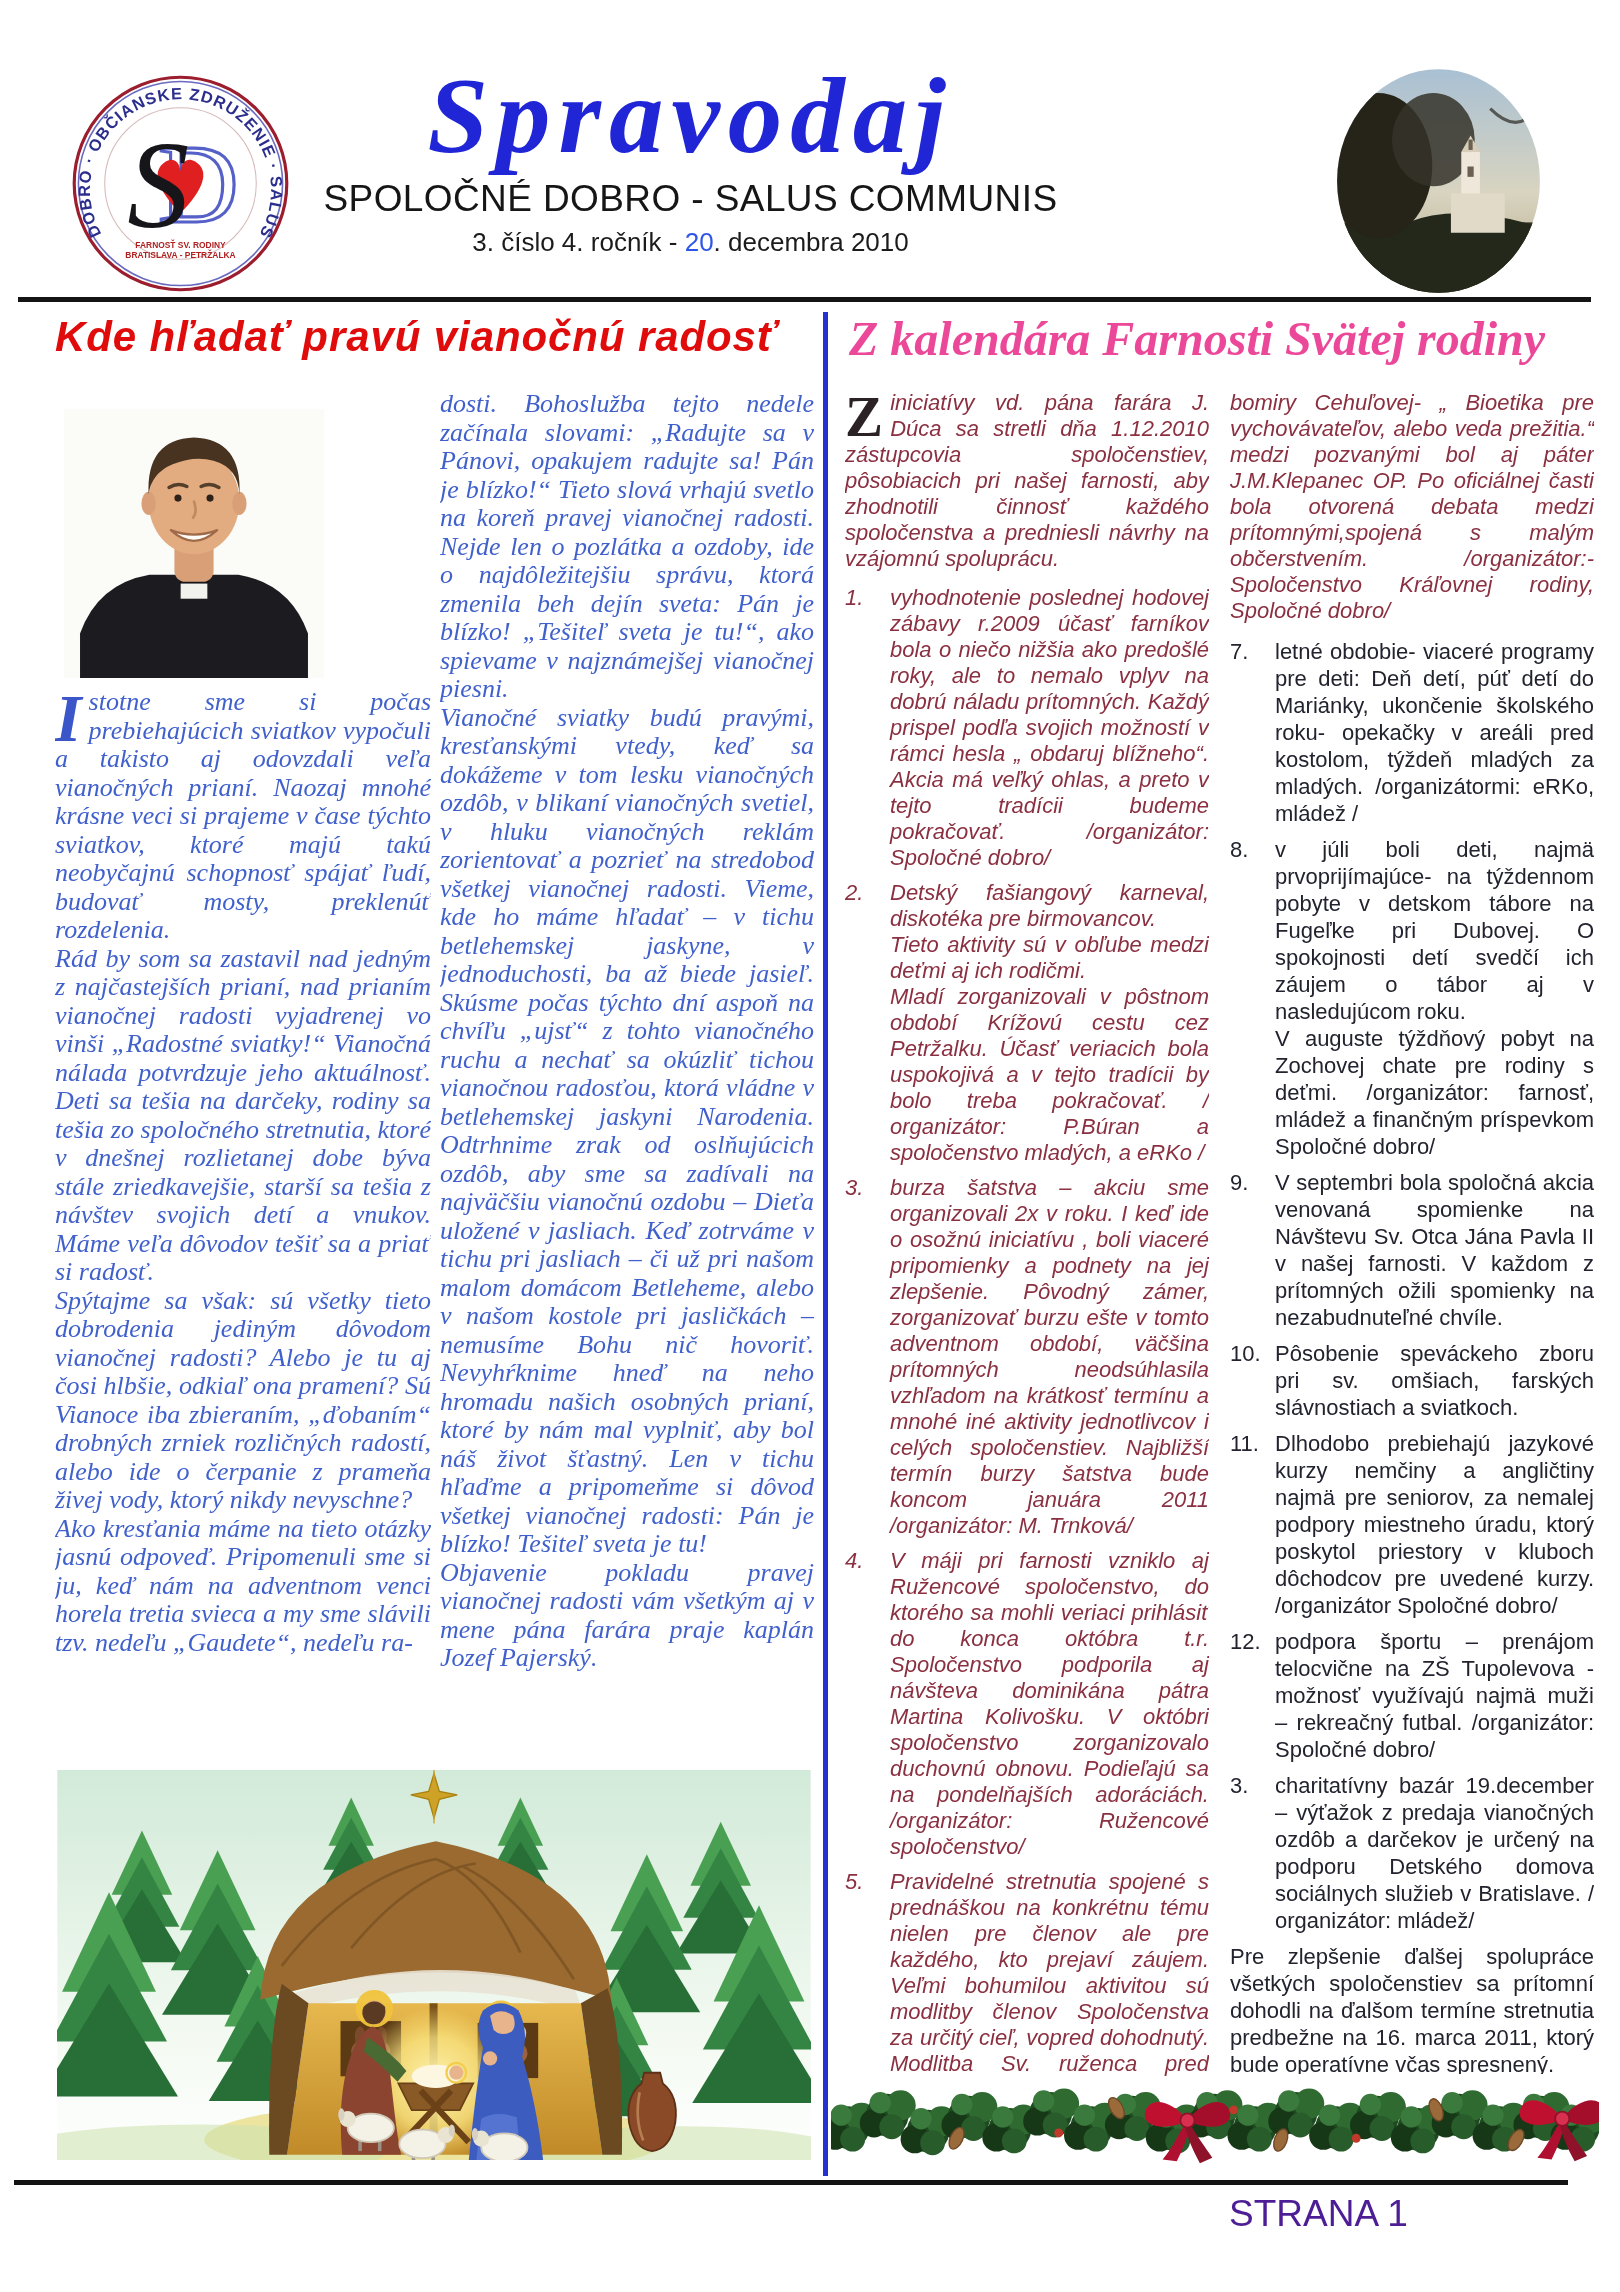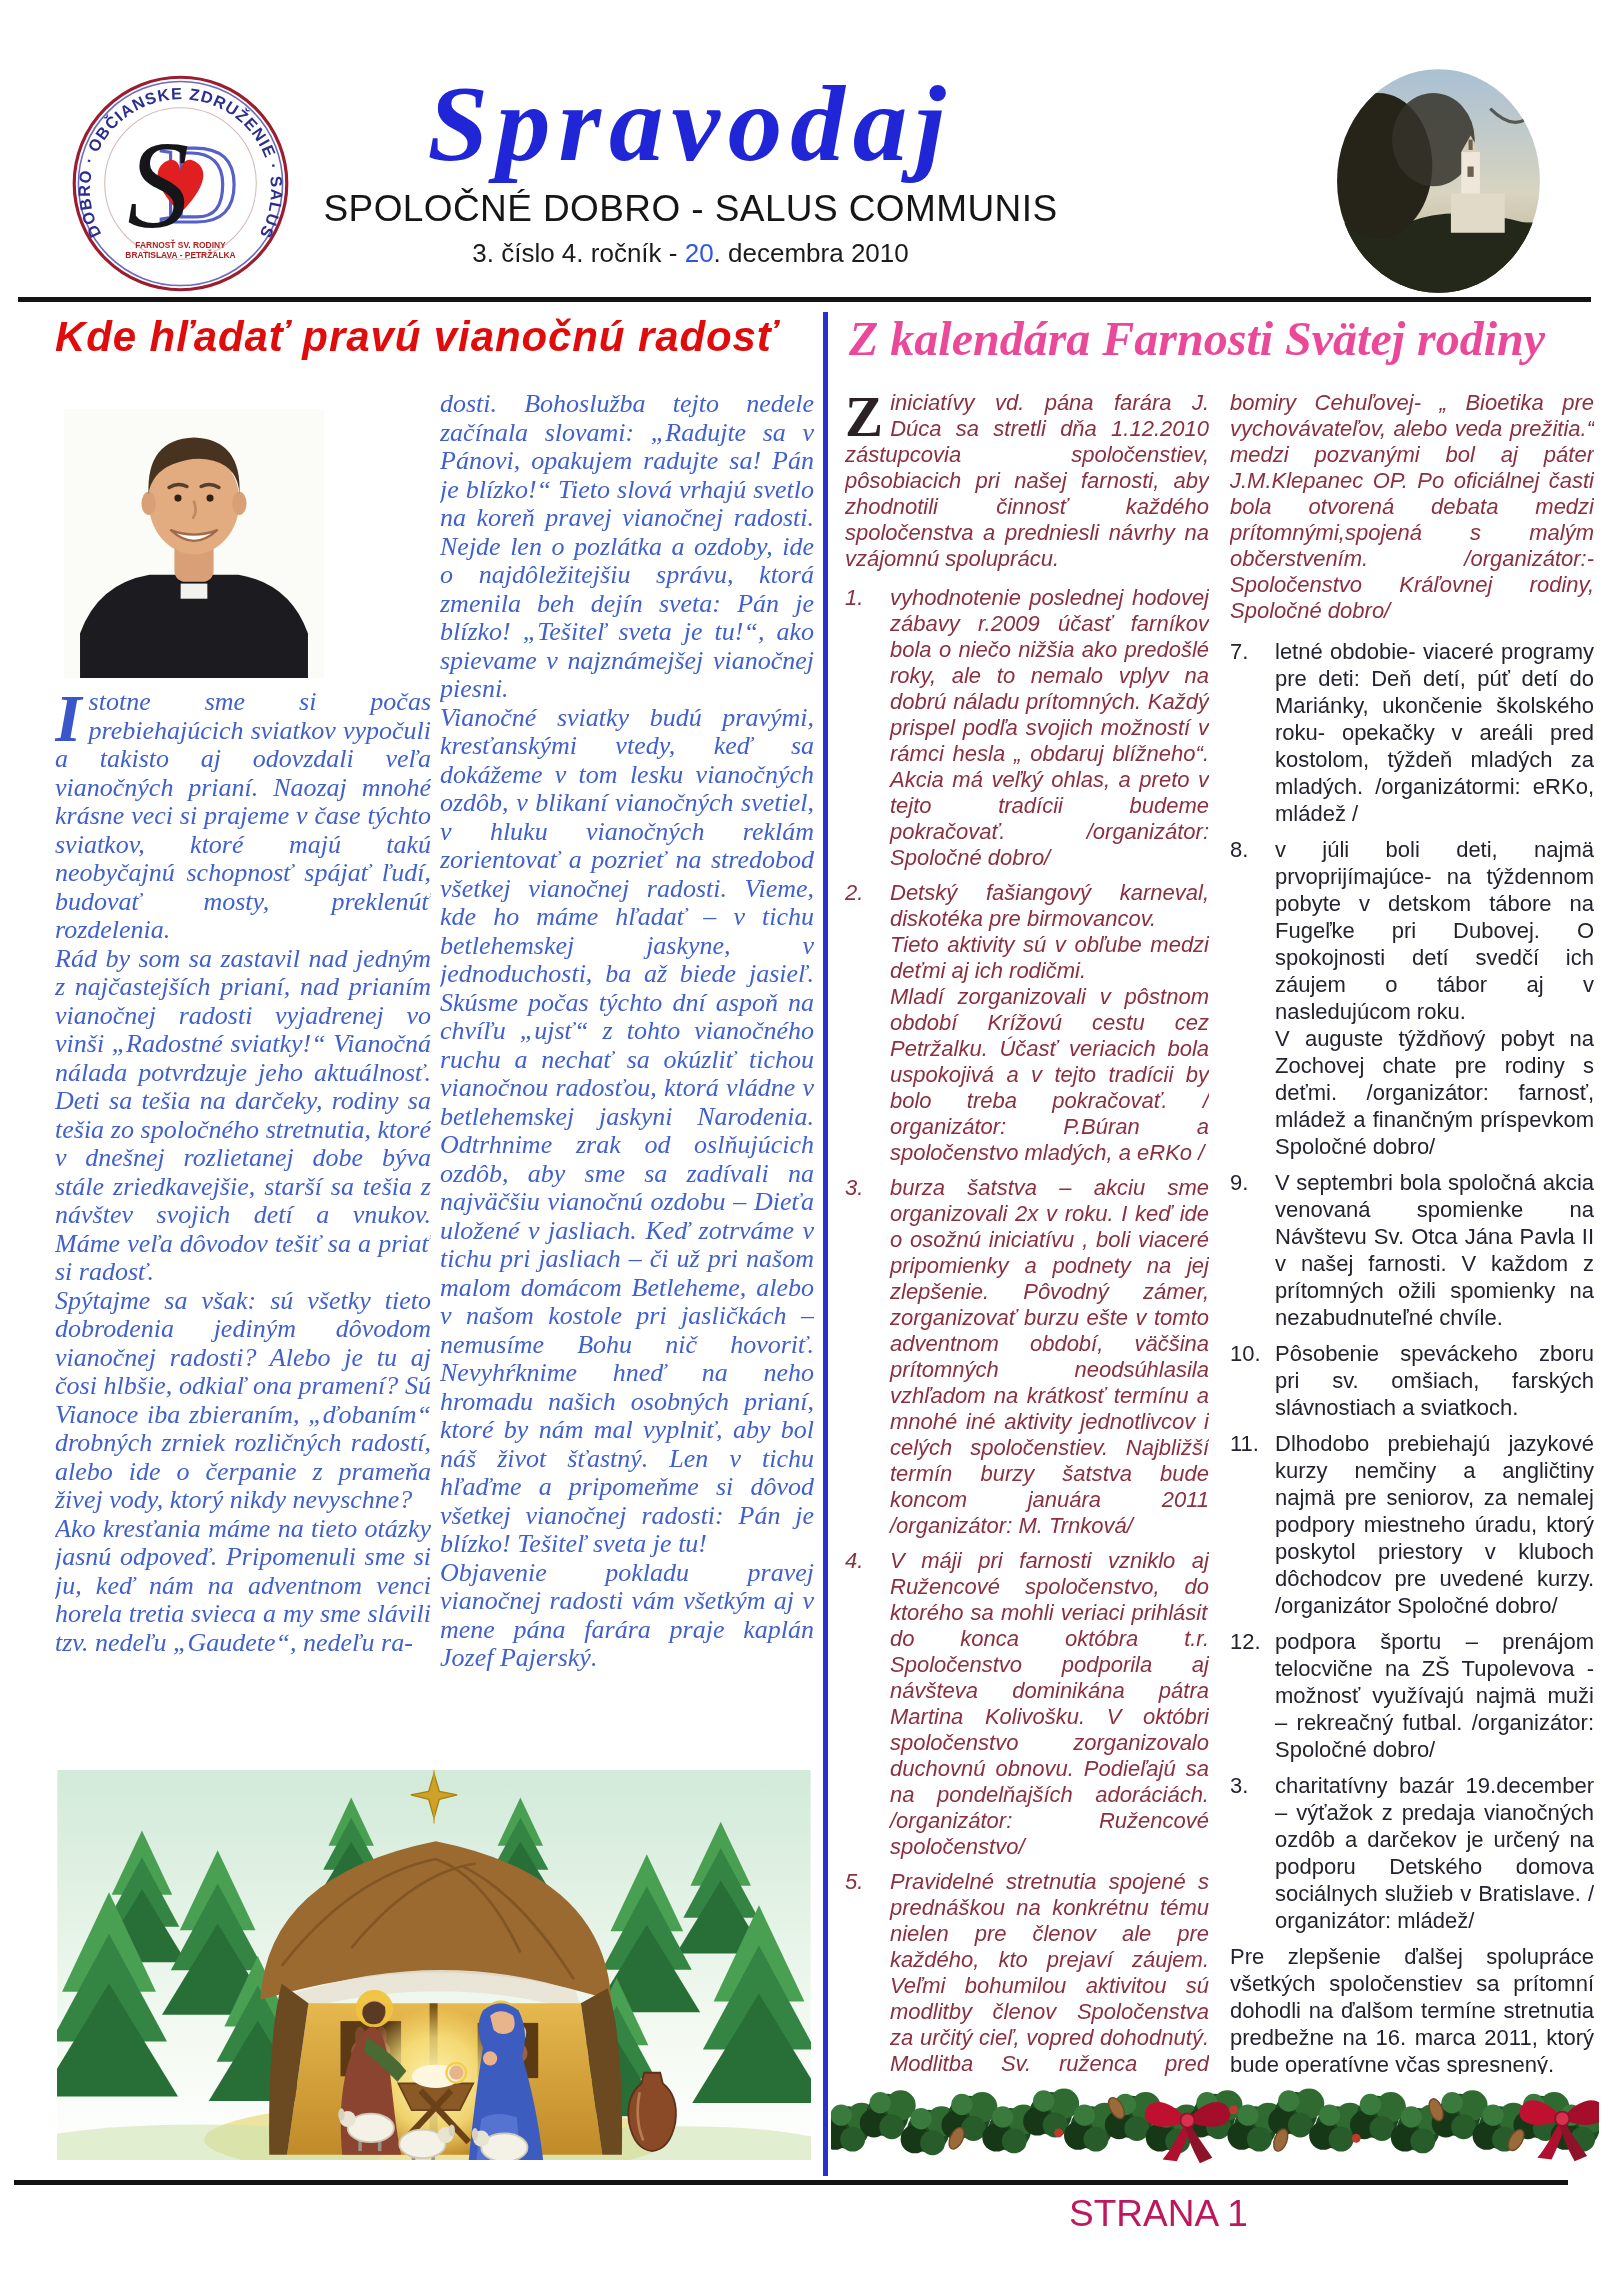--- a/index.html
+++ b/index.html
@@ -2,21 +2,21 @@
 <html style="font-size:14.3px"><head>
 <meta charset="utf-8">
 <style>
   html,body{margin:0;padding:0;background:#ffffff;}
   .page{position:relative;width:1621px;height:2293px;background:#ffffff;overflow:hidden;
         font-family:"Liberation Sans",sans-serif;}
 
   
   .logo-wrap{position:absolute;left:70px;top:71px;width:221px;height:225px;}
   .title-block{position:absolute;left:312px;top:59px;width:757px;text-align:center;}
-  .main-title{font:italic 700 109px/1.05 "Liberation Serif",serif;color:#2026d6;letter-spacing:8px;margin:8px;}
+  .main-title{font:italic 700 109px/1.05 "Liberation Serif",serif;color:#2026d6;letter-spacing:8px;margin:0;}
   .sub-title{font:400 37px/1.1 "Liberation Sans",sans-serif;color:#161616;letter-spacing:0.4px;margin:5.3px 0 0 0;}
   .issue-line{font:400 26px/1.1 "Liberation Sans",sans-serif;color:#1b1b1b;margin:9px 0 0 0;}
   .issue-line .day{color:#2f55e8;}
   .church-wrap{position:absolute;left:1335px;top:66px;width:207px;height:230px;}
   .header-rule{position:absolute;left:18px;top:297px;width:1573px;height:4.5px;background:#141414;}
 
   
   .headline-left{position:absolute;left:55px;top:314px;width:754px;margin:0;
     font:italic 700 42px/1.1 "Liberation Sans",sans-serif;color:#e00c0c;letter-spacing:0.9px;}
   .headline-right{position:absolute;left:841px;top:305px;width:757px;margin:8px;
@@ -44,22 +44,22 @@
   .dark-ink, .dark-ink .inum, .dark-ink .itext{font:400 22px/27px "Liberation Sans",sans-serif;color:#22232e;}
   .cont-para{font:italic 22px/26px "Liberation Sans",sans-serif;color:#8a3040;margin:0 0 14.3px 0;white-space:pre-line;}
   .closing p{font:400 22px/27px "Liberation Sans",sans-serif;color:#22232e;margin:0 0 12.5px 0;text-align:justify;}
 
   
   .nativity-wrap{position:absolute;left:57px;top:1770px;width:754px;height:390px;}
   .garland-wrap{position:absolute;left:831px;top:2069px;width:768px;height:119px;}
 
   
   .footer-rule{position:absolute;left:14.3px;top:2180px;width:1554px;height:4.5px;background:#131313;}
-  .footer-label{position:absolute;left:1069px;top:2192px;width:499px;text-align:left;
-     font:400 37px/1.2 "Liberation Sans",sans-serif;color:#be185d;}
+  .footer-label{position:absolute;left:1069px;top:2192px;width:499px;text-align:center;
+     font:400 37px/1.2 "Liberation Sans",sans-serif;color:#4c1d95;}
   svg{display:block;width:100%;height:100%;}
 </style>
 </head>
 <body>
 
 <div class="page">
 
   <div class="logo-wrap">
     <svg viewBox="0 0 210 210">
       <circle cx="105" cy="105" r="101" fill="#ffffff" stroke="#9b1d2e" stroke-width="3"></circle>

